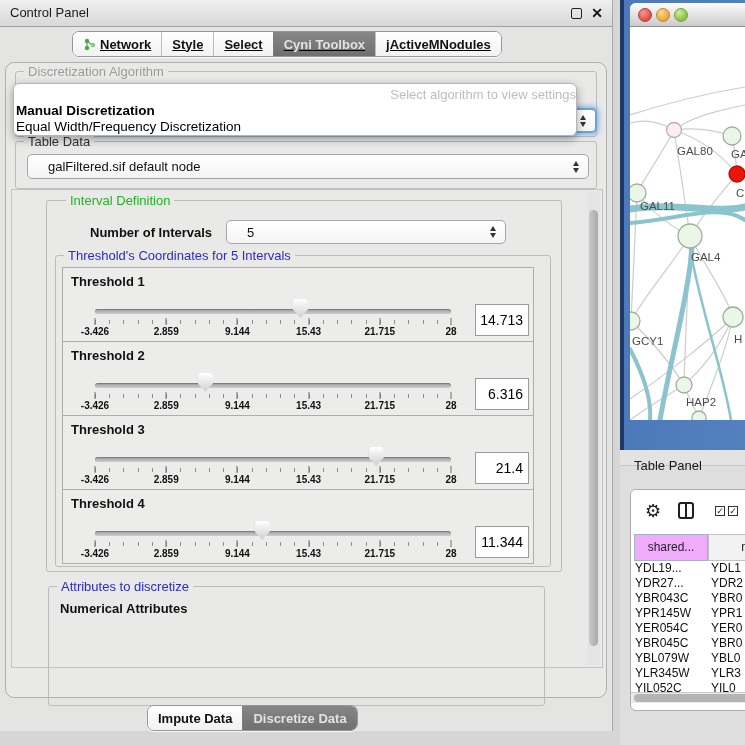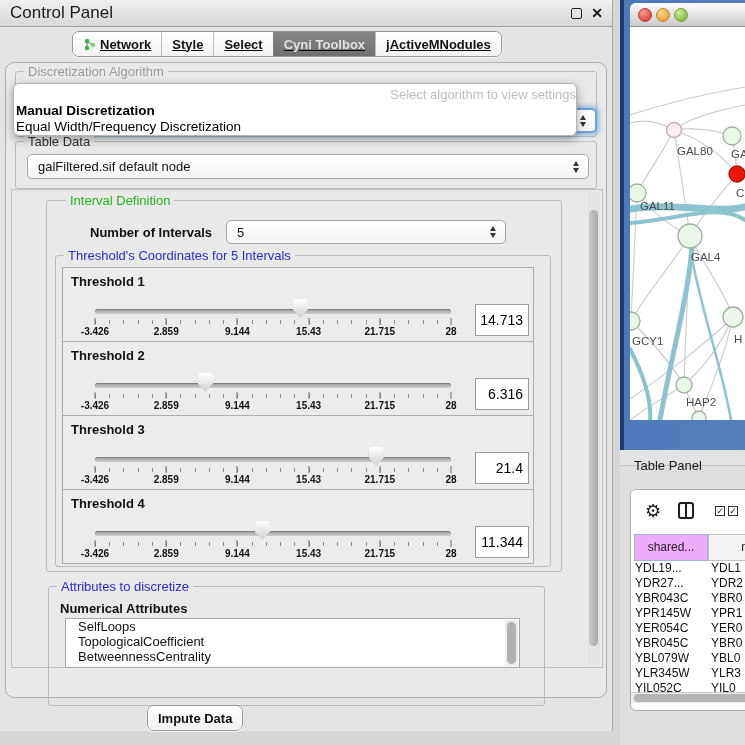--- a/index.html
+++ b/index.html
@@ -5,21 +5,21 @@
   * { margin:0; padding:0; box-sizing:border-box; }
   html,body { width:745px; height:745px; overflow:hidden; background:#d6d6d6;
     font-family:"Liberation Sans", sans-serif; }
   #page { position:absolute; top:0; left:0; width:745px; height:745px; }
 
   
   #control-panel { position:absolute; left:0; top:0; width:613px; height:731px;
     background:#e4e4e3; border-right:1px solid #a8a8a8; }
   #cp-titlebar { position:absolute; left:0; top:0; width:100%; height:27px;
     background:linear-gradient(#efefef,#d8d8d8); border-bottom:1px solid #9f9f9f; }
-  #cp-title { position:absolute; left:10px; top:0; line-height:26px; font-size:17px; color:#1a1a1a; }
+  #cp-title { position:absolute; left:10px; top:0; line-height:26px; font-size:13px; color:#1a1a1a; }
   .float-btn { position:absolute; right:30px; top:8px; width:11px; height:11px;
     border:1.5px solid #222; border-radius:2px; }
   .close-btn { position:absolute; right:9px; top:5px; font-size:14px; font-weight:bold; color:#111; }
   .close-btn::before { content:"\2715"; }
 
   
   .segctl { position:absolute; display:flex; height:26px; border:1px solid #979797;
     border-radius:7px; overflow:hidden; background:#fff; box-shadow:0 1px 1px rgba(255,255,255,.8); }
   .seg { display:flex; align-items:center; justify-content:center; gap:4px;
     font-size:13px; font-weight:bold; color:#111; background:linear-gradient(#ffffff,#f2f2f2);
@@ -35,21 +35,21 @@
     border:1px solid #b0b0b0; border-radius:9px; background:#e9e9e8; }
 
   .group-box { position:absolute; border:1px solid #bcbcbc; border-radius:3px; }
   .group-title { position:absolute; top:-8px; left:8px; background:#e9e9e8; padding:0 4px;
     font-size:13px; white-space:nowrap; }
   .gt-dark { color:#9b9b9b; }
   .gt-green { color:#22b422;margin-left:11px; }
   .gt-blue { color:#2a2ad2; }
 
   .combo { position:absolute; background:linear-gradient(#ffffff,#f4f4f4); border:1px solid #a6a6a6;
-    border-radius:5px; font-size:13px; color:#111; line-height:23px; padding-left:10px; }
+    border-radius:5px; font-size:13px; color:#111; line-height:23px; padding-left:20px; }
   .combo .arrows { position:absolute; right:8px; top:50%; transform:translateY(-50%);
     width:7px; height:12px; }
   .combo .arrows::before, .combo .arrows::after { content:""; position:absolute; left:0;
     border-left:3.5px solid transparent; border-right:3.5px solid transparent; }
   .combo .arrows::before { top:0; border-bottom:5px solid #333; }
   .combo .arrows::after { bottom:0; border-top:5px solid #333; }
   .combo.focus-ring { border:2px solid #6fa1d9; box-shadow:0 0 5px 2px rgba(95,157,220,.65); }
 
   
   #algorithm-group { left:9px; top:8px; width:582px; height:66px; }
@@ -328,46 +328,40 @@
                   </div>
               </div>
               <input class="th-value" value="11.344" style="">
             </div>
           </div>
         </div>
 
         <div class="group-box" id="attributes-group">
           <span class="group-title gt-blue">Attributes to discretize</span>
           <span id="numattr-label">Numerical Attributes</span>
-          <div id="attr-list">
-
-          <div class="list-item">SelfLoops</div>
-              <div class="list-item">TopologicalCoefficient</div>
-              <div class="list-item">BetweennessCentrality</div>
-              <div id="attr-scroll">
-                <div class="thumb"></div>
-              </div>
-            </div>
         </div>
 
         <div id="vscroll">
             <div class="thumb"></div>
           </div>
       </div>
     </div>
 
     <div id="algo-popup">
       <div class="hint">Select algorithm to view settings</div>
       <div class="opt opt1">Manual Discretization</div>
       <div class="opt opt2">Equal Width/Frequency Discretization</div>
     </div>
 
     <div class="segctl" id="bottom-tabs">
       <div class="seg">
         <span>Impute Data</span>
+      </div>
+      <div class="seg selected">
+        <span>Discretize Data</span>
       </div>
     </div>
   </div>
 
   <div id="right-region">
     <div id="blue-frame">
       <div id="net-window">
         <div id="net-titlebar">
           <span class="tl tl-red"></span>
           <span class="tl tl-yellow"></span>

